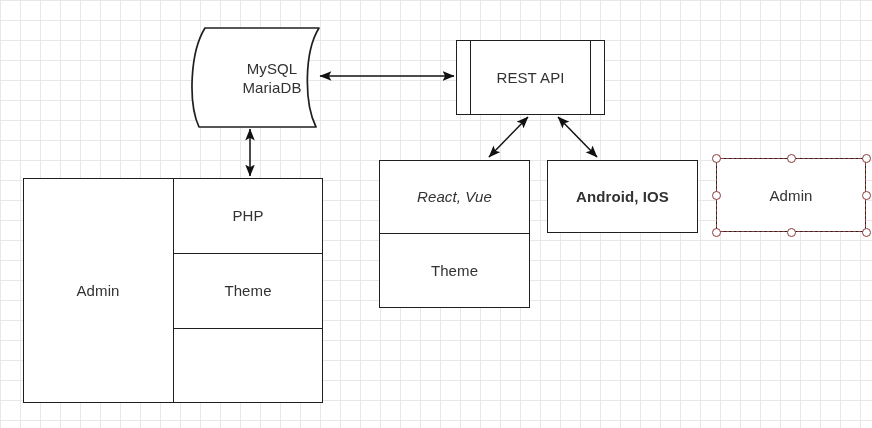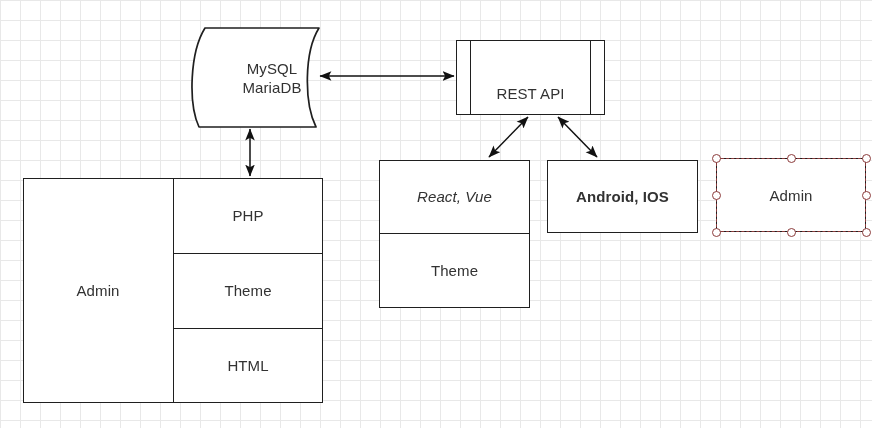--- a/index.html
+++ b/index.html
@@ -72,21 +72,21 @@
   
   #mobile-box            { left: 547px; top: 160px; width: 151px; height: 73px; }
   #mobile-label          { left: 547px; top: 160px; width: 151px; height: 73px; font-weight: bold; }
 
   
   #restapi-box           { left: 456px; top: 40px; width: 149px; height: 75px; }
   #restapi-bar-left      { position:absolute; left: 470px; top: 40px; width: 0; height: 75px;
                            border-left: 1.6px solid #1f1f1f; }
   #restapi-bar-right     { position:absolute; left: 590px; top: 40px; width: 0; height: 75px;
                            border-left: 1.6px solid #1f1f1f; }
-  #restapi-label         { left: 456px; top: 56px; width: 149px; height: 75px; border-radius: 15px; }
+  #restapi-label         { left: 456px; top: 40px; width: 149px; height: 75px; border-radius: 15px; }
 
   
   #db-label              { left: 212px; top: 28px; width: 120px; height: 99px; }
 
   
   #selected-admin-box {
     position: absolute;
     left: 716px; top: 158px; width: 150px; height: 74px;
     box-sizing: border-box;
     background: #ffffff;
@@ -153,21 +153,20 @@
   <div id="restapi-bar-right"></div>
   <div class="nodelabel" id="restapi-label">REST API</div>
 
   <div class="node" id="left-group"></div>
   <div id="left-divider-v"></div>
   <div id="left-divider-h1"></div>
   <div id="left-divider-h2"></div>
   <div class="nodelabel" id="left-admin-label">Admin</div>
   <div class="nodelabel" id="left-php-label">PHP</div>
   <div class="nodelabel" id="left-theme-label">Theme</div>
-  <div class="nodelabel" id="left-html-label">HTML</div>
 
   <div class="node" id="frontend-group"></div>
   <div id="frontend-divider"></div>
   <div class="nodelabel" id="frontend-react-label">React, Vue</div>
   <div class="nodelabel" id="frontend-theme-label">Theme</div>
 
   <div class="node" id="mobile-box"></div>
   <div class="nodelabel" id="mobile-label">Android, IOS</div>
 
   <div id="selected-admin-box"></div>

